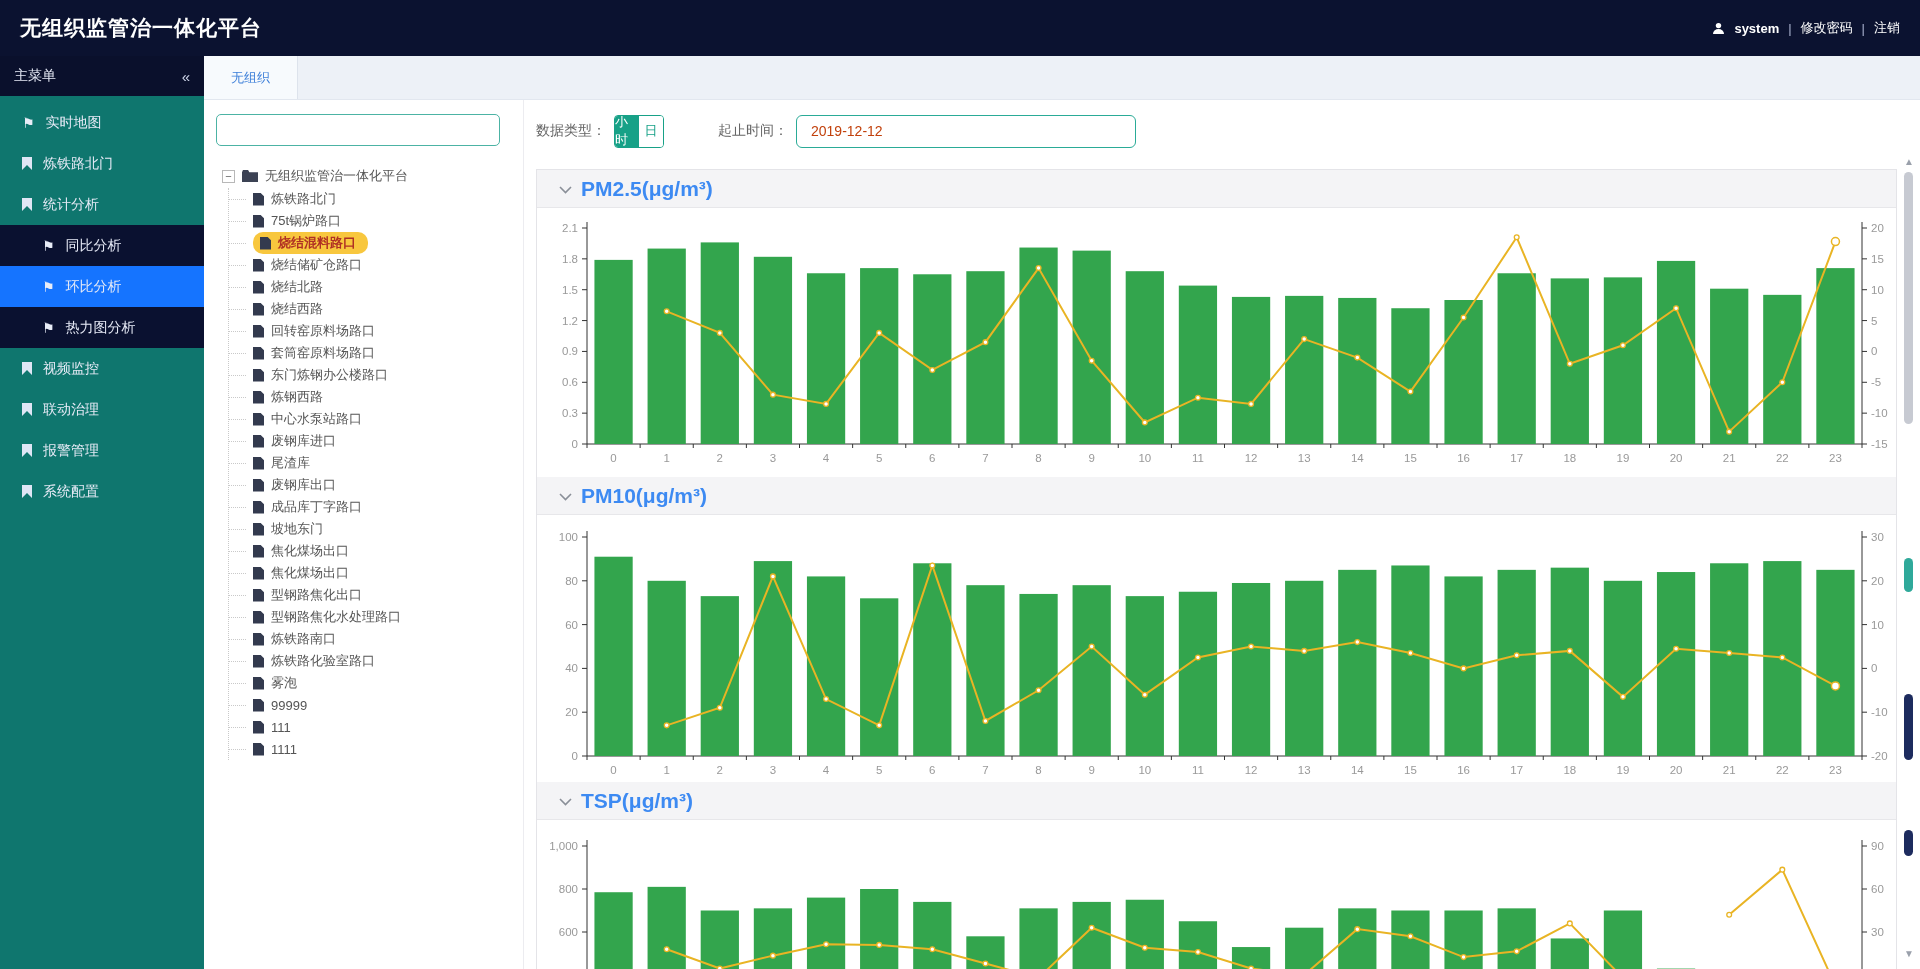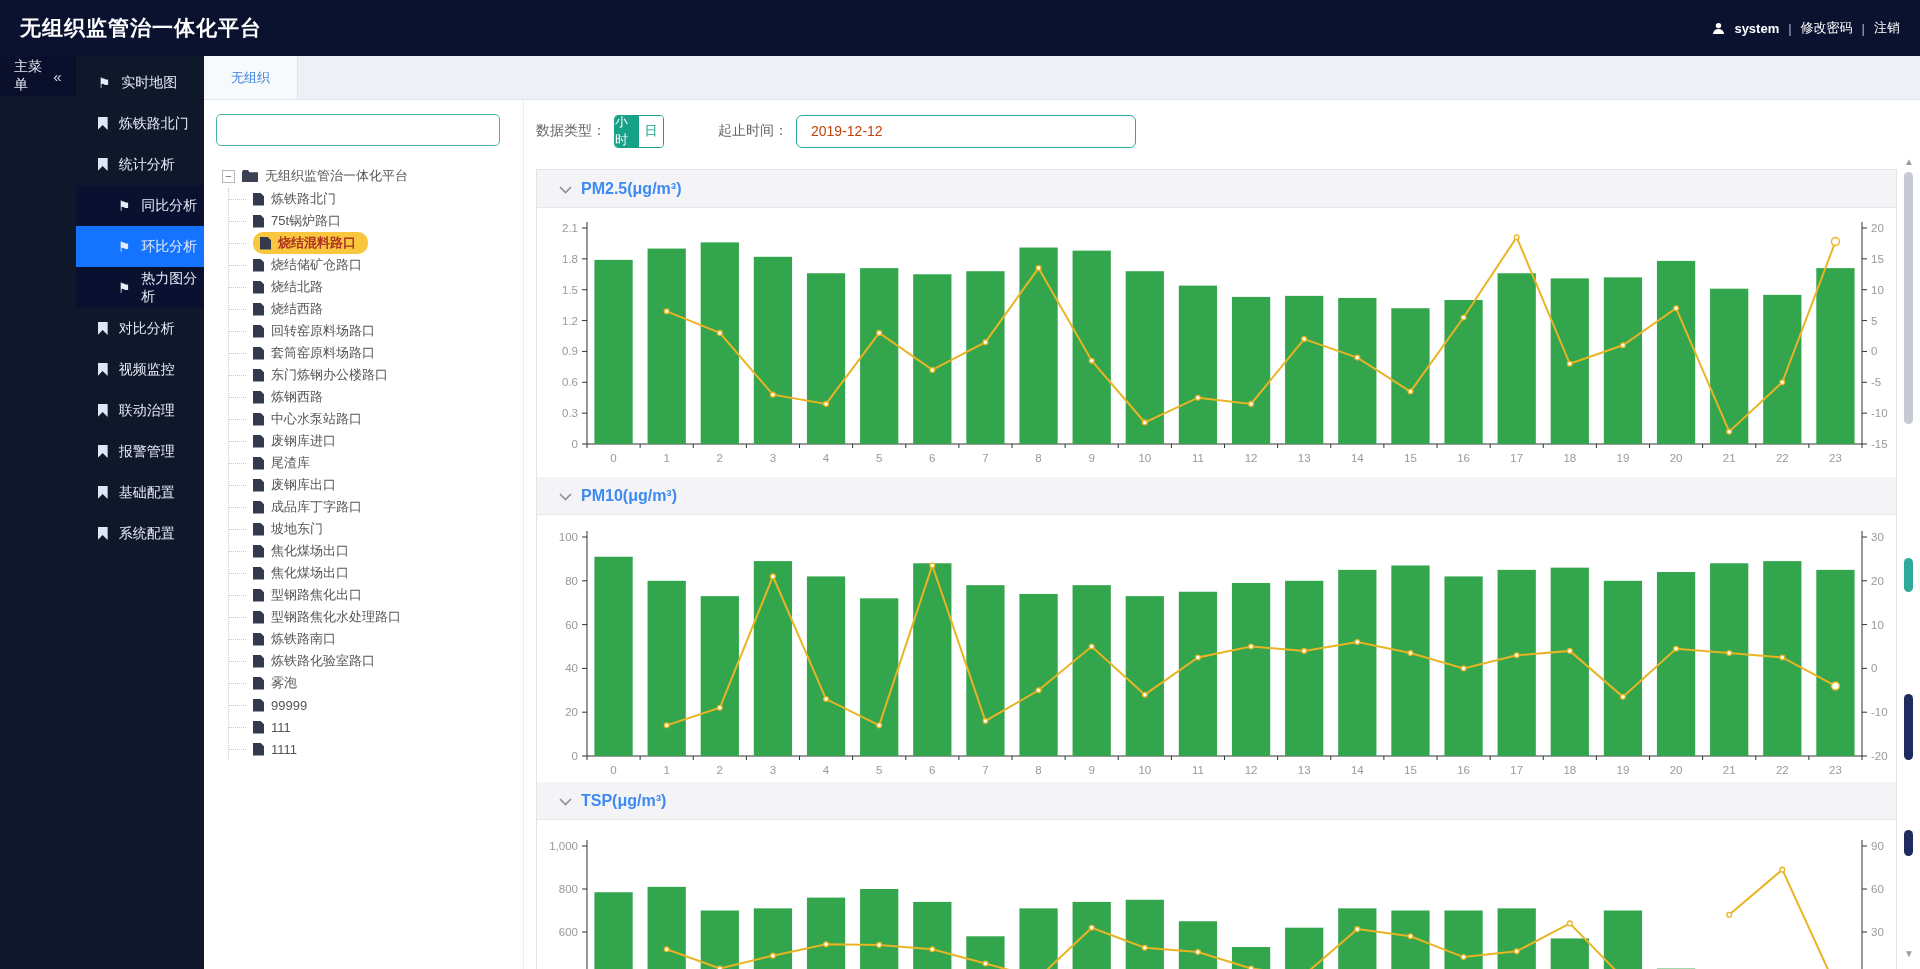--- a/index.html
+++ b/index.html
@@ -8,21 +8,21 @@
 
   
   .header { height:56px; background:#0b1230; color:#fff; display:flex; align-items:center; justify-content:space-between; padding:0 20px; }
   .header-title { font-size:21px; font-weight:bold; letter-spacing:1px; }
   .header-right { font-size:13px; display:flex; align-items:center; gap:9px; }
   .header-right .sep { color:#aab3cf; }
   .user-icon { display:inline-block; width:13px; height:13px; }
 
   
   .app { display:flex; height:913px; }
-  .sidebar { width:204px; flex-shrink:0; background:#0f172a; color:#e6eaf6; display:flex; flex-direction:row; }
+  .sidebar { width:204px; flex-shrink:0; background:#0f766e; color:#e6eaf6; display:flex; flex-direction:column; }
   .sidebar-header { height:40px; background:#0a102c; display:flex; align-items:center; justify-content:space-between; padding:0 14px; font-size:14px; }
   .collapse-icon { color:#cfd6ea; font-size:15px; cursor:pointer; }
   .menu { margin-top:6px; }
   .menu-item { height:41px; display:flex; align-items:center; gap:11px; padding-left:22px; font-size:14px; cursor:pointer; }
   .menu-item.level2 { padding-left:42px; background:#0a1130; }
   .menu-item.active { background:#1574ff; }
   .bookmark-icon { width:10px; height:13px; background:#dfe6f5; clip-path:polygon(0 0,100% 0,100% 100%,50% 62%,0 100%); flex-shrink:0; }
   .flag-glyph { font-size:14px; line-height:1; color:#e8ecf7; flex-shrink:0; }
 
   .main { flex:1; display:flex; flex-direction:column; min-width:0; }
@@ -50,21 +50,21 @@
   .controls { display:flex; align-items:center; font-size:14px; color:#666; height:34px; }
   .seg { display:flex; border:1px solid #17a187; border-radius:4px; overflow:hidden; margin-left:8px; }
   .seg-btn { width:24px; height:31px; font-size:13px; display:flex; align-items:center; justify-content:center; cursor:pointer; }
   .seg-btn.on { background:#17a187; color:#fff; }
   .seg-btn.off { background:#fff; color:#17a187; }
   .range-label { margin-left:54px; }
   .date-input { width:340px; height:33px; border:1px solid #2aab97; border-radius:6px; padding:0 14px; font-size:14px; color:#c2410c; margin-left:8px; outline:none; }
 
   .charts-card { margin-top:21px; width:1361px; border:1px solid #e4e4e8; background:#fff; }
   .chart-section-header { height:38px; background:#f4f4f6; border-bottom:1px solid #e7e7ea; display:flex; align-items:center; padding-left:22px; gap:9px; }
-  .chart-title { color:#3d8af2; font-size:16px; font-weight:bold; }
+  .chart-title { color:#3d8af2; font-size:21px; font-weight:bold; }
   .chart-body { position:relative; }
   .chart-body.clip { height:150px; overflow:hidden; }
   .chart-body svg { display:block; }
 
   
   .rail-piece { position:absolute; width:9px; right:7px; border-radius:5px; }
   .rail-arrow { position:absolute; right:6px; font-size:10px; color:#9aa0ab; }
 </style>
 </head>
 <body>
@@ -113,37 +113,29 @@
         <div class="menu-item level2 active">
           <span class="flag-glyph">⚑</span>
           <span>环比分析</span>
         </div>
         <div class="menu-item level2">
           <span class="flag-glyph">⚑</span>
           <span>热力图分析</span>
         </div>
         <div class="menu-item">
           <span class="bookmark-icon"></span>
-          <span>对比分析</span>
-        </div>
-        <div class="menu-item">
-          <span class="bookmark-icon"></span>
           <span>视频监控</span>
         </div>
         <div class="menu-item">
           <span class="bookmark-icon"></span>
           <span>联动治理</span>
         </div>
         <div class="menu-item">
           <span class="bookmark-icon"></span>
           <span>报警管理</span>
-        </div>
-        <div class="menu-item">
-          <span class="bookmark-icon"></span>
-          <span>基础配置</span>
         </div>
         <div class="menu-item">
           <span class="bookmark-icon"></span>
           <span>系统配置</span>
         </div>
       </div>
   </div>
 
   <div class="main">
     <div class="tabbar">

